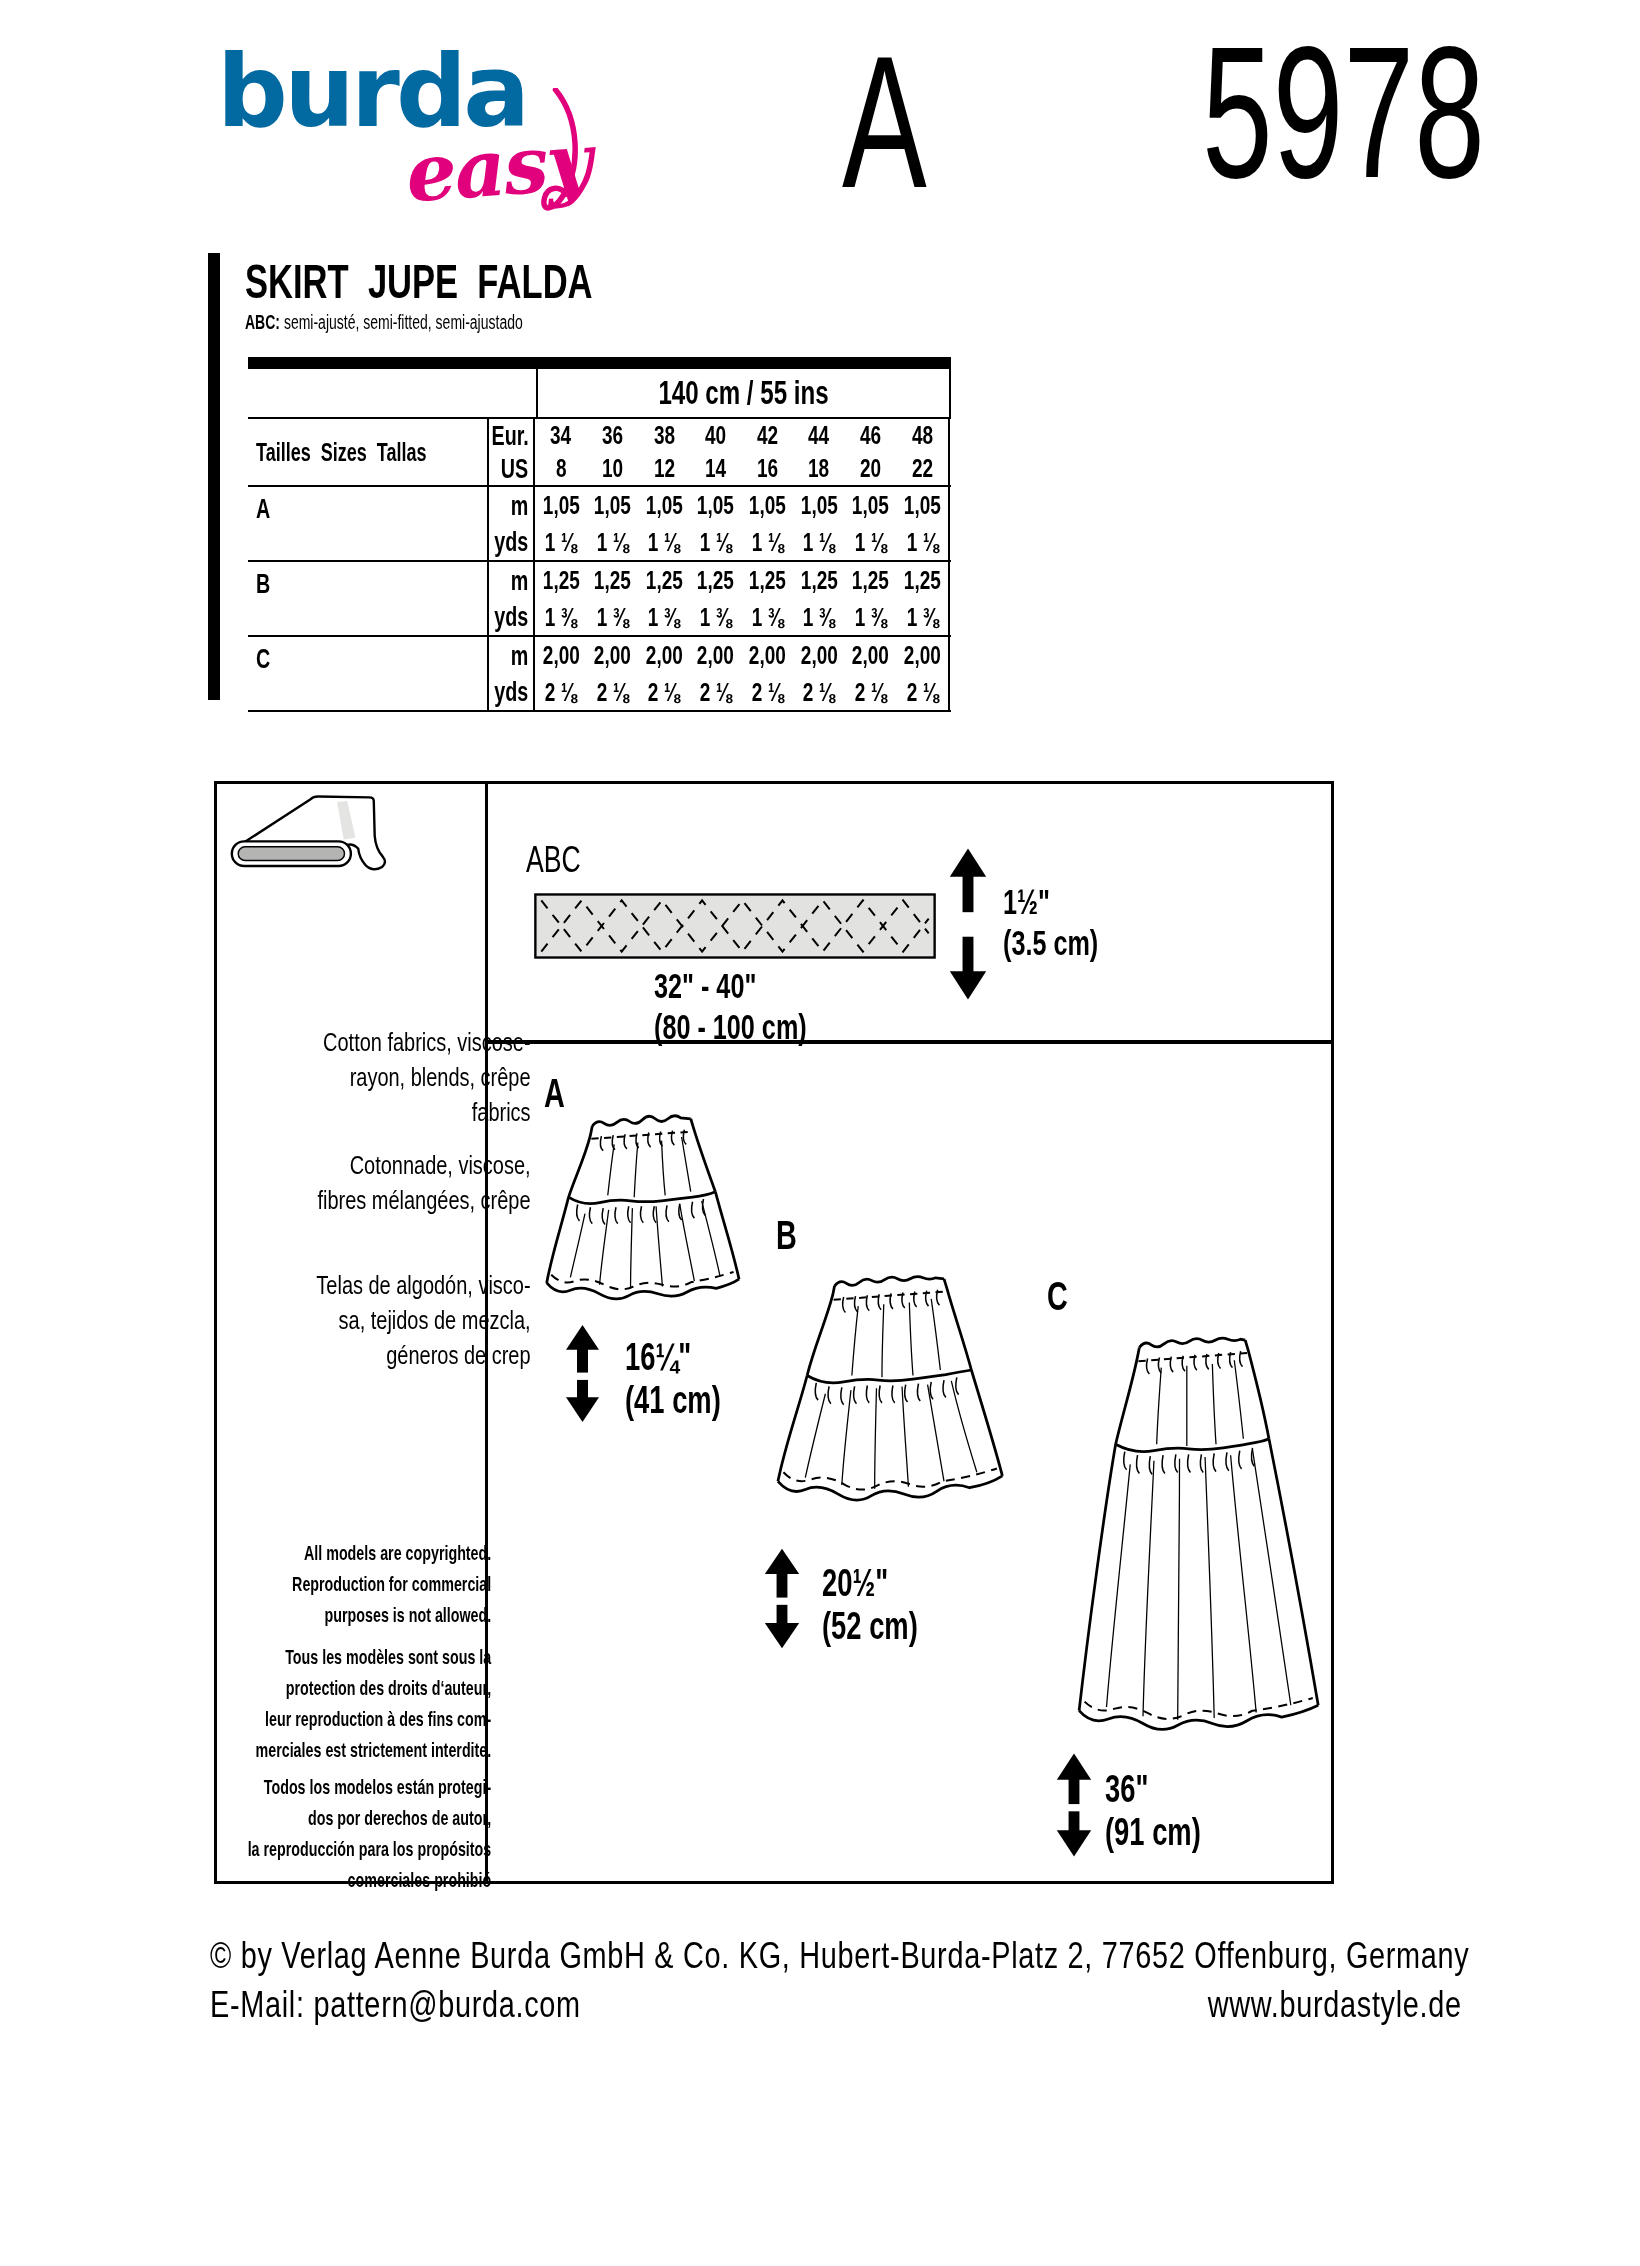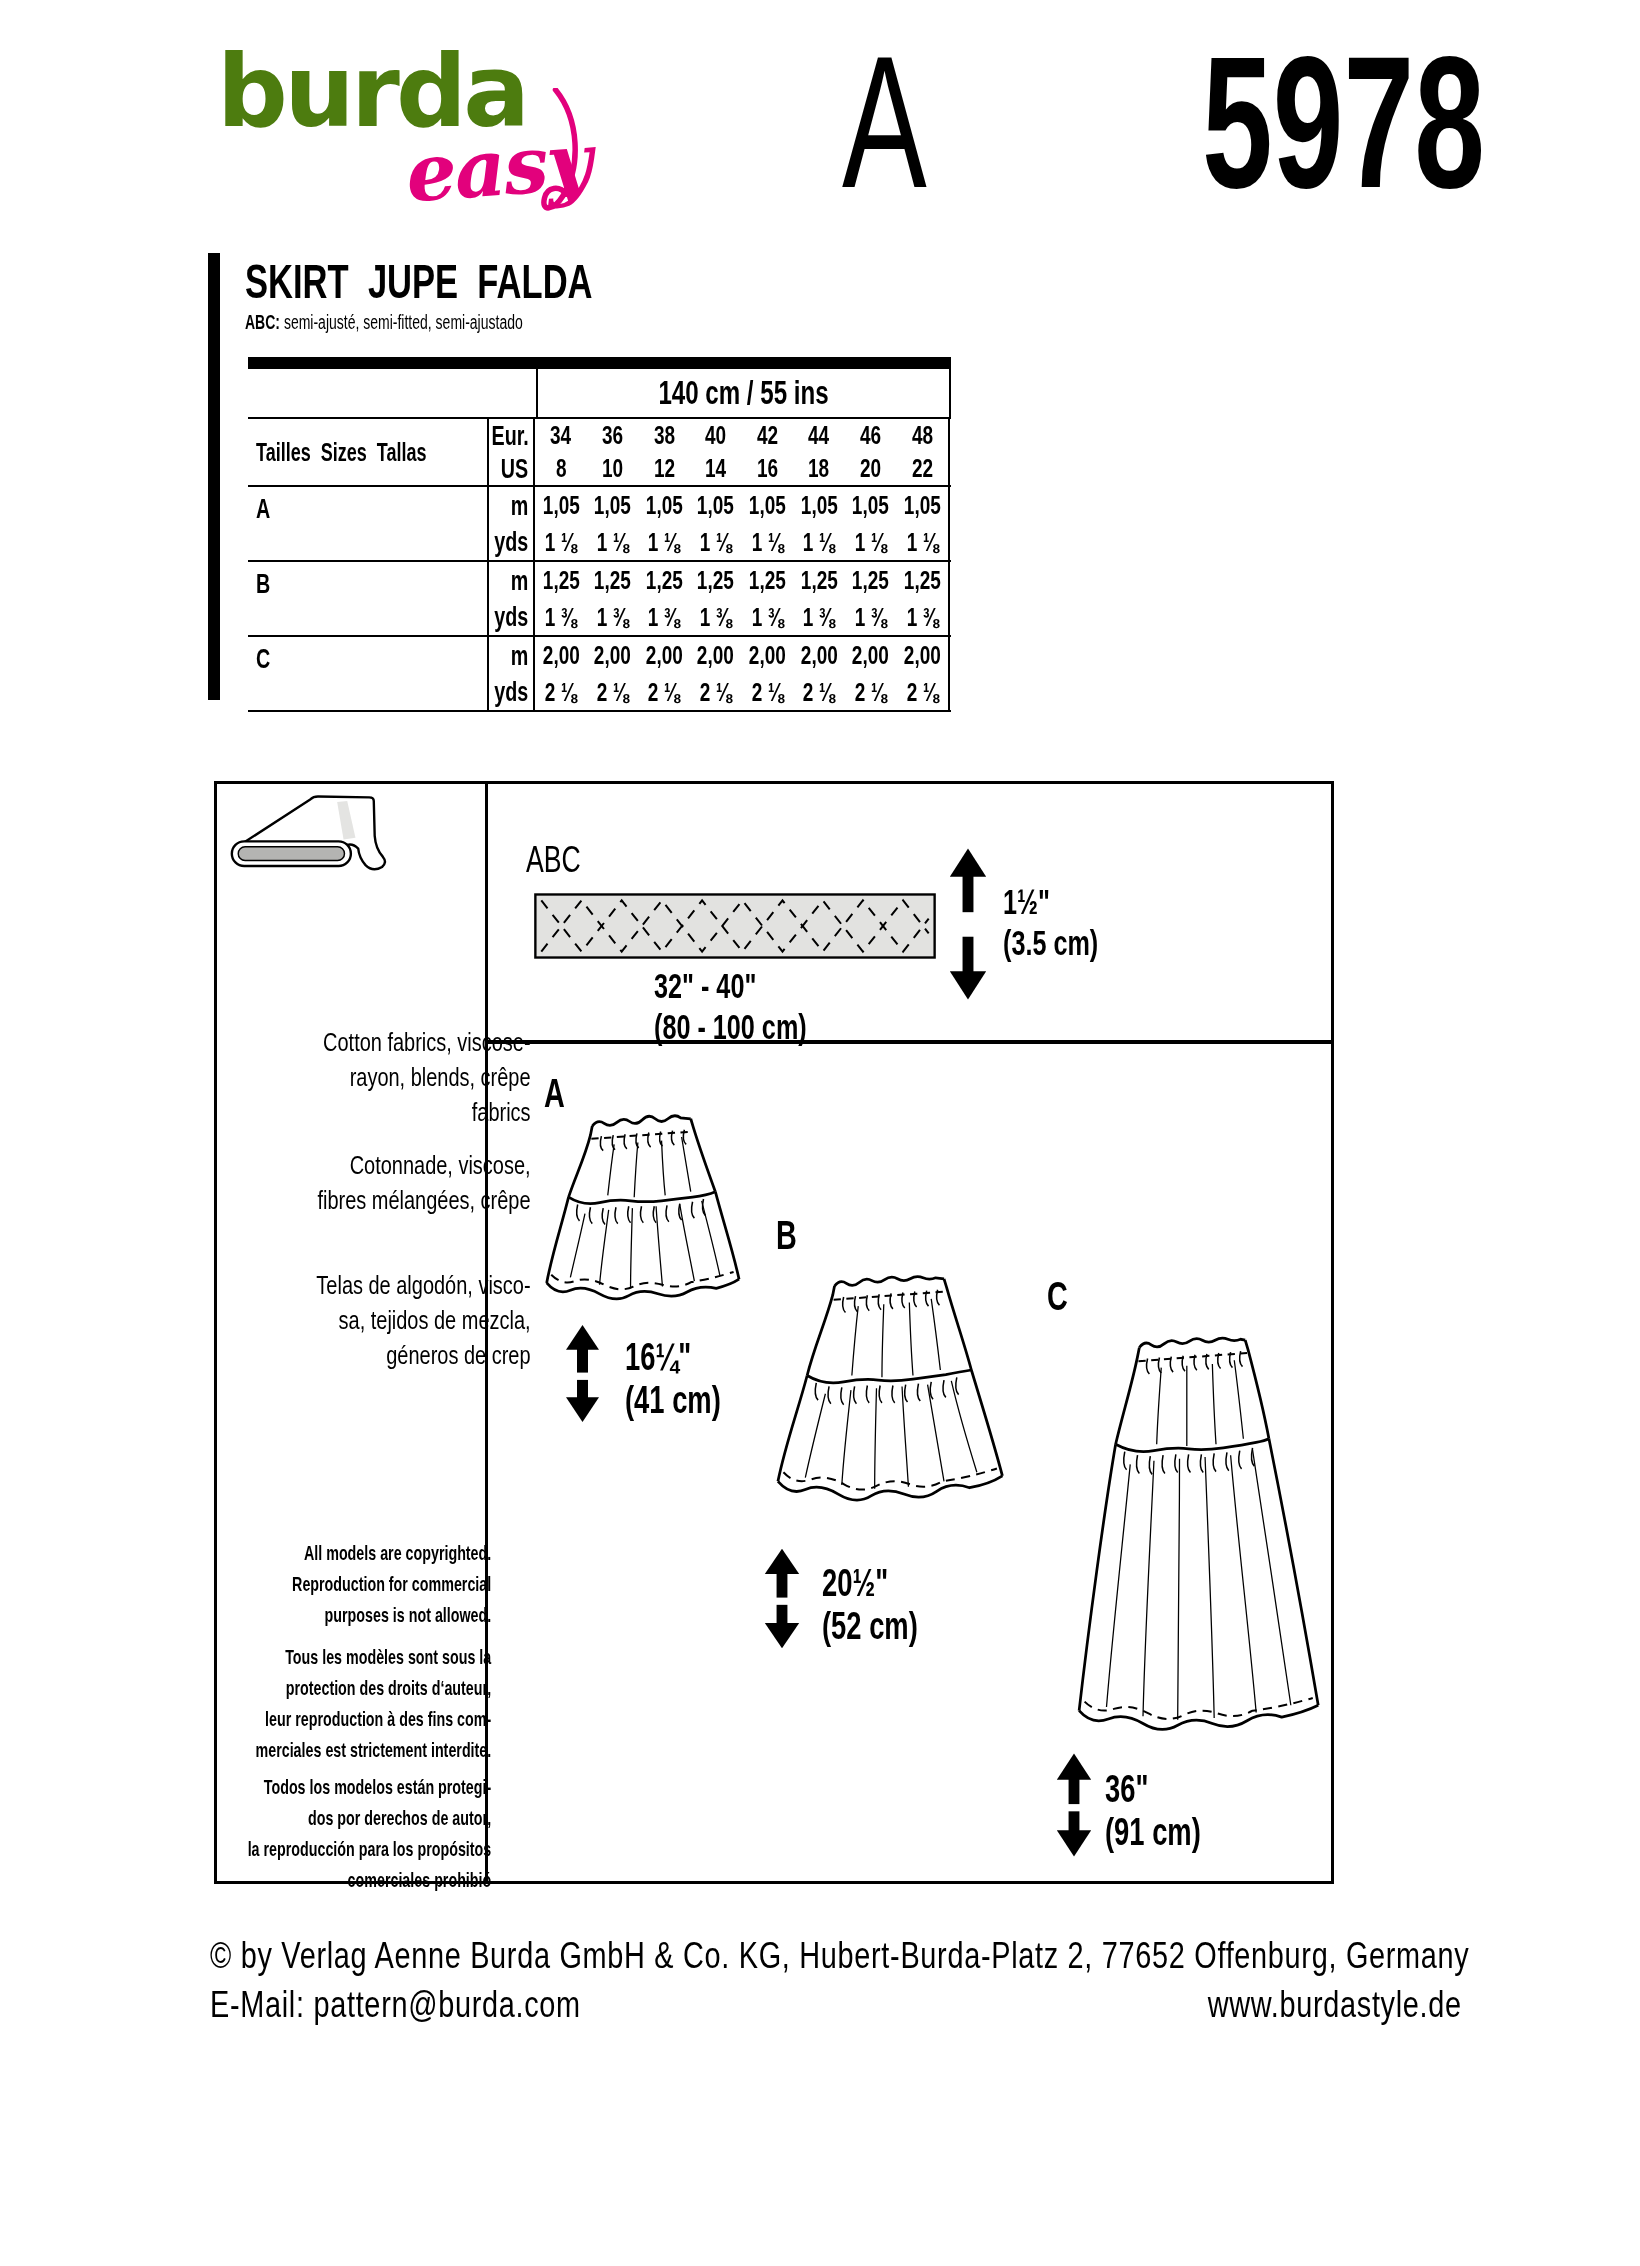--- a/index.html
+++ b/index.html
@@ -19,21 +19,21 @@
   .brand-word{
     position:absolute;left:217px;top:42px;
     font-family:"DejaVu Sans", sans-serif;font-weight:bold;font-size:99px;letter-spacing:-3.7px;line-height:1;
   }
   .brand-script{
     position:absolute;left:406px;top:128px;
     font-family:"DejaVu Serif", serif;font-style:italic;font-weight:bold;font-size:79px;line-height:1;
     transform:rotate(-4deg);letter-spacing:-1.8px;
   }
   .view-letter{position:absolute;left:842px;top:29px;font-size:187px;line-height:1;font-weight:400;}
-  .pattern-number{position:absolute;left:1202px;top:29px;font-size:187px;line-height:1;font-weight:700;}
+  .pattern-number{position:absolute;left:1202px;top:19px;font-size:187px;line-height:1;font-weight:400;}
 
   
   .title-bar{position:absolute;left:208px;top:253px;width:12px;height:447px;background:#000;}
   .title-main{position:absolute;left:245px;top:258px;font-size:48px;font-weight:bold;line-height:1;}
   .title-sub{position:absolute;left:245px;top:311px;font-size:20px;line-height:1.1;}
   .title-sub b{font-weight:bold;}
 
   
   .sizetable{position:absolute;left:248px;top:357px;width:703px;}
   .t-topbar{height:12px;background:#000;}
@@ -63,21 +63,21 @@
   .measure-sm{font-size:35px;font-weight:bold;line-height:41px;}
   .fig-letter{font-size:40px;font-weight:bold;line-height:1;}
 
   .footer-line{position:absolute;font-size:37px;line-height:1;letter-spacing:0.9px;}
 </style>
 </head>
 <body>
 
 <div id="page">
 
-  <span class="brand-word" style="color:#4d7c0f;text-align:center;">burda</span>
+  <span class="brand-word" style="color:#0369a1;text-align:center;">burda</span>
   <svg class="abs" style="left:539px;top:88px;" width="55" height="151" viewBox="0 0 60 165">
     <path d="M18,2 C44,34 46,86 26,118 C16,134 2,136 6,120 C9,108 22,106 30,116" fill="none" stroke="#e2017c" stroke-width="6" stroke-linecap="round"></path>
   </svg>
   <span class="brand-script" style="color:#e2017c;">easy</span>
 
   <div class="view-letter"><span class="bigcond">A</span></div>
   <div class="pattern-number"><span class="bigcond">5978</span></div>
 
   <div class="title-bar"></div>
   <div class="title-main"><span class="clab">SKIRT  JUPE  FALDA</span></div>

